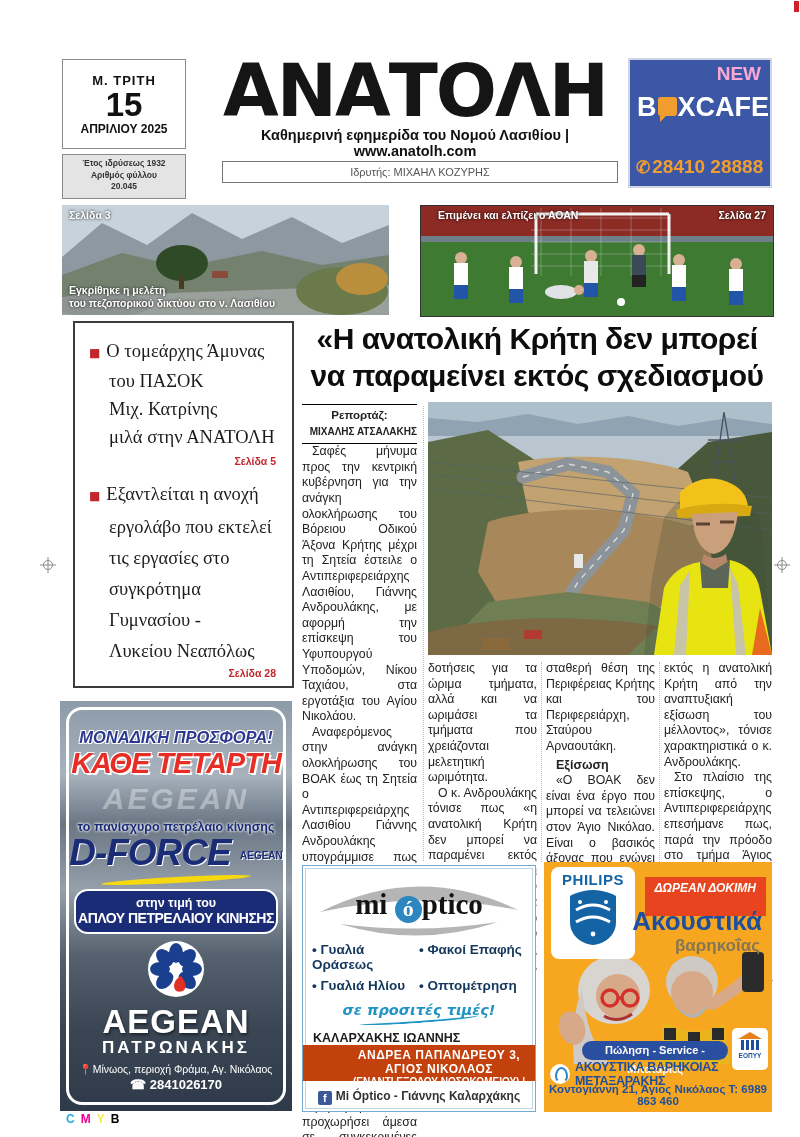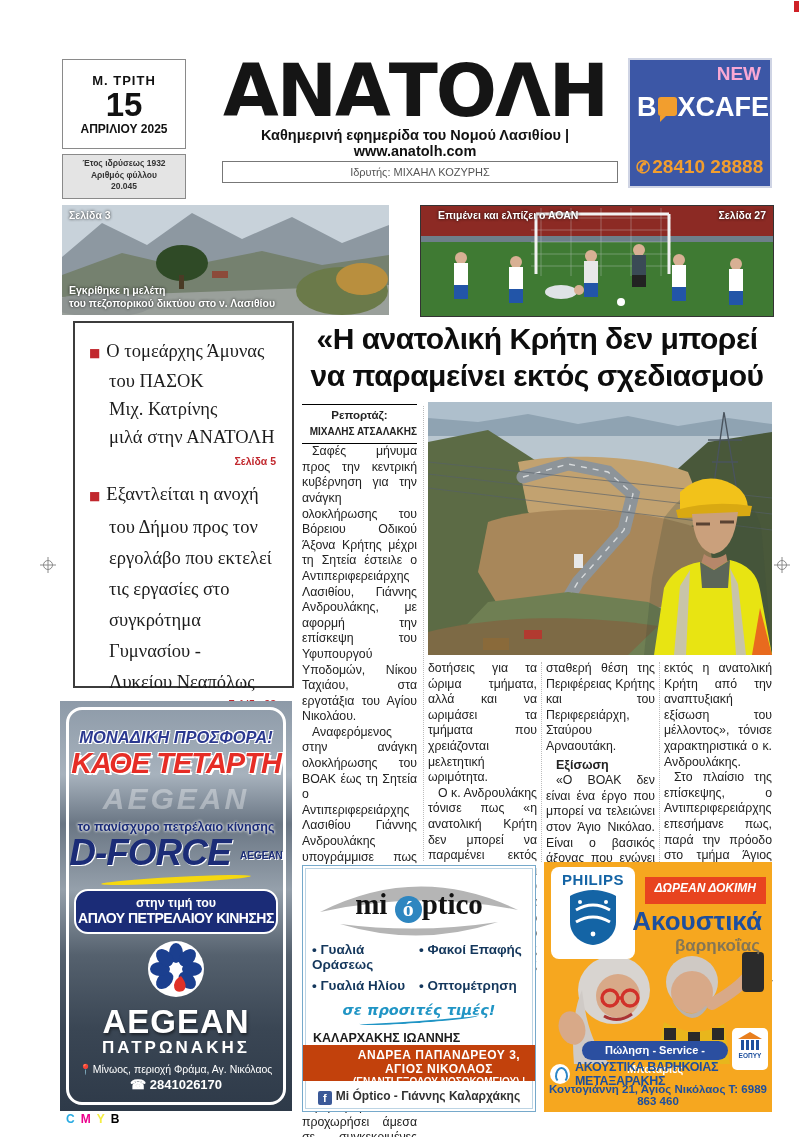--- a/index.html
+++ b/index.html
@@ -122,21 +122,21 @@
   .op-bar .l2{font-size:10px;font-weight:600;}
   .op-fb{position:absolute;left:0;right:0;bottom:6px;font-size:12px;font-weight:700;color:#333;}
   .fb-ic{display:inline-block;width:14px;height:14px;background:#3b5998;color:#fff;border-radius:2px;
          font-size:11px;line-height:14px;text-align:center;font-weight:900;vertical-align:-2px;margin-right:4px;}
 
   
   #ad-philips{left:544px;top:862px;width:228px;height:250px;background:#f6a71f;overflow:hidden;}
   .ph-brandbox{position:absolute;left:7px;top:5px;width:84px;height:92px;background:#fff;border-radius:8px;text-align:center;}
   .ph-brandbox .pb{font-size:15px;font-weight:800;color:#1464a5;letter-spacing:0.5px;margin-top:4px;}
   .ph-trial{position:absolute;right:6px;top:15px;background:#e8441f;color:#fff;font-size:12px;font-weight:800;
-            font-style:italic;padding:4px 10px 9px;}
+            font-style:italic;padding:4px 10px 21px;}
   .ph-prod1{position:absolute;right:10px;top:44px;font-size:26px;font-weight:800;color:#1d4f9e;}
   .ph-prod2{position:absolute;right:12px;top:74px;font-size:17px;font-weight:600;color:#857655;}
   .ph-pill{position:absolute;left:38px;bottom:52px;width:146px;height:19px;background:#2b4fa0;border-radius:10px;
            color:#fff;font-size:11px;font-weight:700;text-align:center;line-height:19px;}
   .ph-eopyy{position:absolute;right:4px;bottom:42px;width:36px;height:42px;background:#fff;border-radius:5px;text-align:center;}
   .ph-eopyy .roof{width:24px;height:7px;margin:4px auto 1px;background:#e87f1e;clip-path:polygon(0 100%,50% 0,100% 100%);}
   .ph-eopyy .cols{display:flex;justify-content:center;gap:2px;}
   .ph-eopyy .cols i{display:block;width:3px;height:10px;background:#1d4f9e;}
   .ph-eopyy .tx{font-size:6.5px;font-weight:800;color:#1d4f9e;margin-top:2px;}
   .ph-store{position:absolute;left:6px;bottom:24px;width:216px;display:flex;align-items:center;gap:5px;}
@@ -262,21 +262,20 @@
   <div class="abs" id="sidebar-box">
     <div class="sb-item1">
       <div class="sb-line"><span class="sb-bullet">■</span><span>Ο τομεάρχης Άμυνας</span></div>
       <div class="sb-line sb-ind">του ΠΑΣΟΚ</div>
       <div class="sb-line sb-ind">Μιχ. Κατρίνης</div>
       <div class="sb-line sb-ind">μιλά στην ΑΝΑΤΟΛΗ</div>
       <div class="sb-page">Σελίδα 5</div>
     </div>
     <div class="sb-item2">
       <div class="sb-line"><span class="sb-bullet">■</span><span>Εξαντλείται η ανοχή</span></div>
-      <div class="sb-line sb-ind">του Δήμου προς τον</div>
       <div class="sb-line sb-ind">εργολάβο που εκτελεί</div>
       <div class="sb-line sb-ind">τις εργασίες  στο</div>
       <div class="sb-line sb-ind">συγκρότημα Γυμνασίου -</div>
       <div class="sb-line sb-ind">Λυκείου Νεαπόλως</div>
       <div class="sb-page sb-page2">Σελίδα 28</div>
     </div>
   </div>
 
   <div class="abs colrule" id="rule1"></div>
   <div class="abs colrule" id="rule2"></div>

